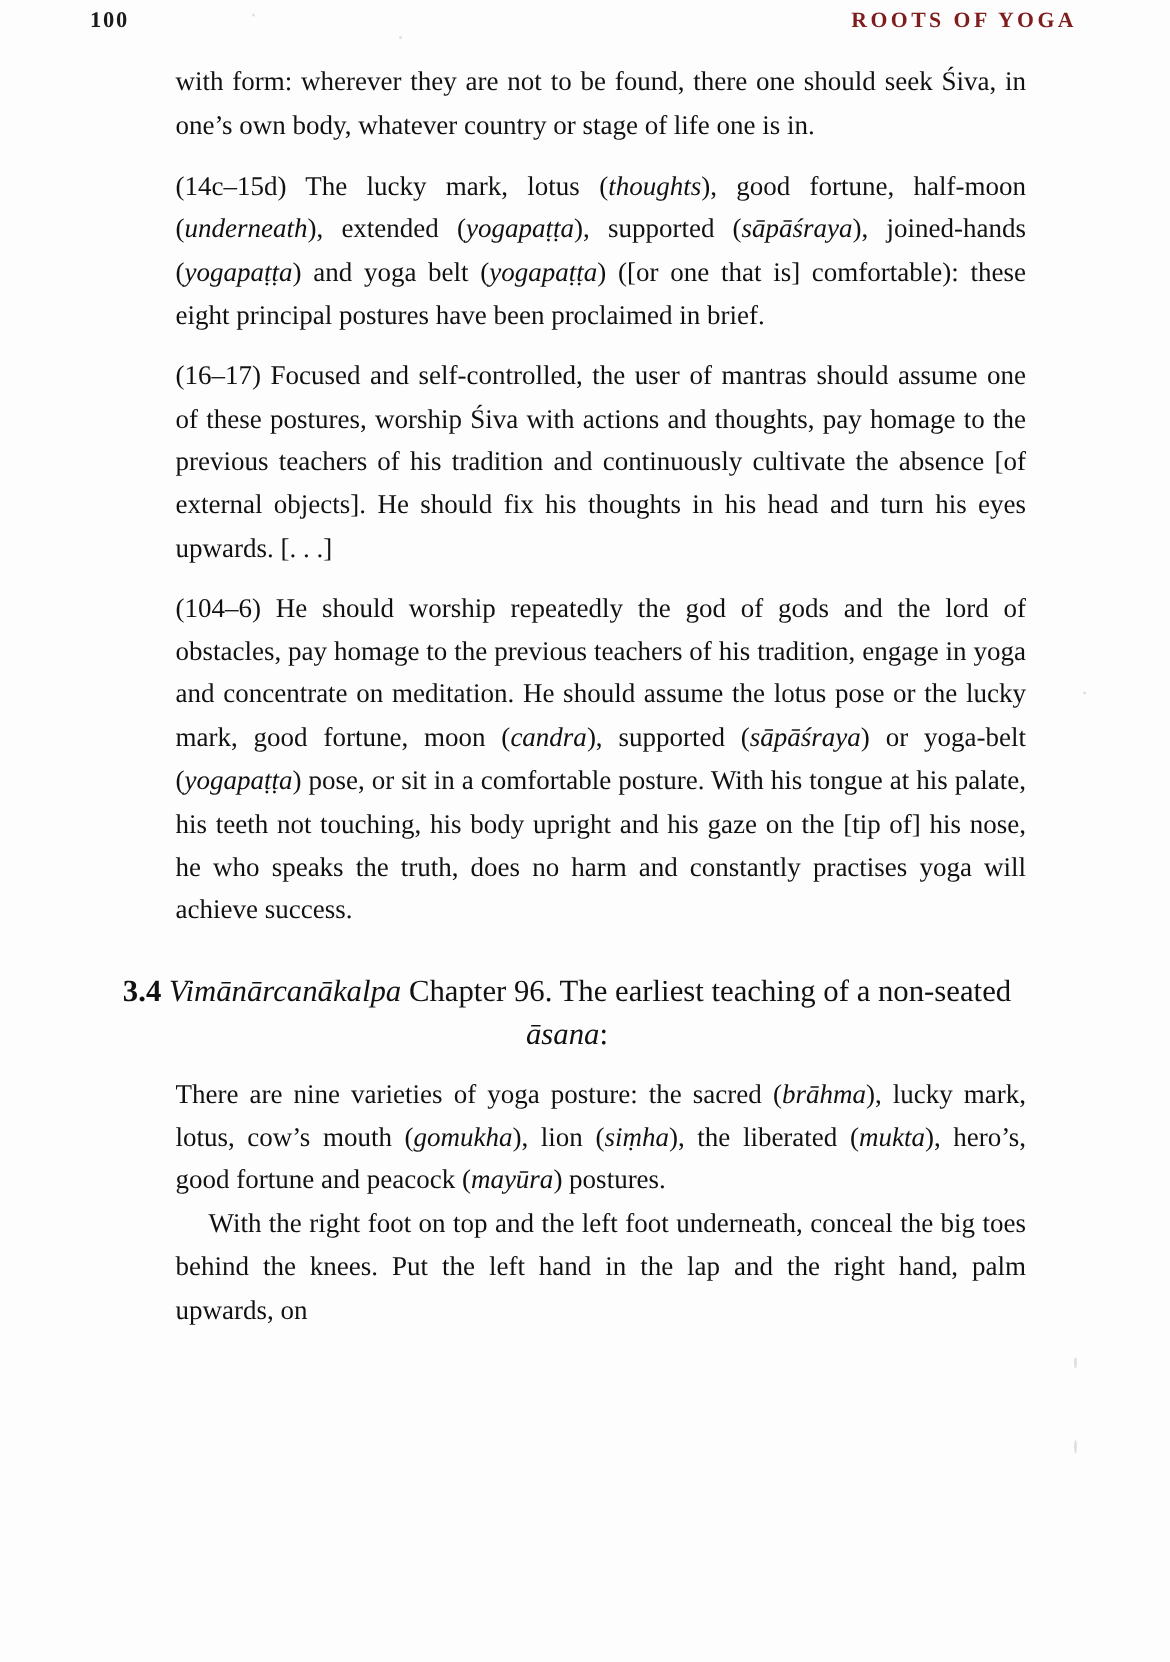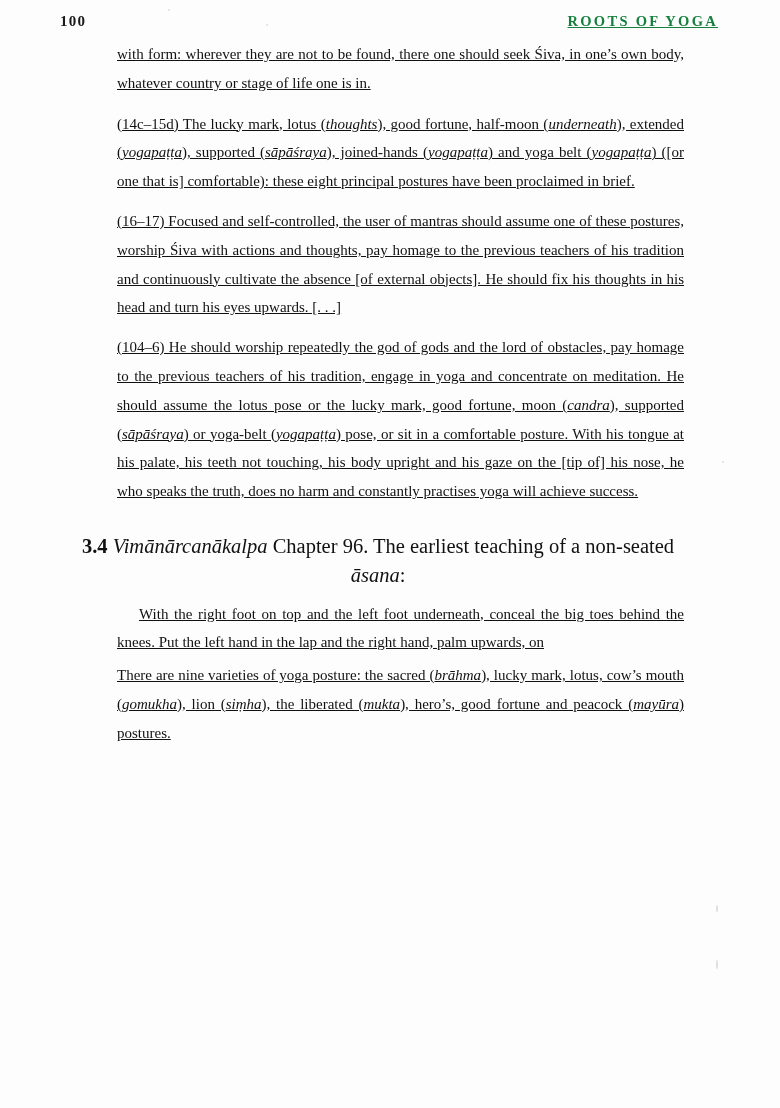--- a/index.html
+++ b/index.html
@@ -23,59 +23,57 @@
   }
 
   
   .running-head {
     position: absolute;
     top: 6px;
     left: 60px;
     right: 62px;
     height: 24px;
     display: flex;
-    align-items: flex-end;
+    align-items: flex-start;
     justify-content: space-between;
   }
   .folio {
     font-family: "Liberation Serif", "DejaVu Serif", serif;
     font-size: 15px;
     font-weight: 700;
     letter-spacing: 1.2px;
     font-variant: small-caps;
     color: #1a1a1a;
   }
   .head-title {
     font-size: 14.5px;
     font-weight: 700;
     letter-spacing: 2.3px;
-    color: #15803d;
+    color: #7f1d1d;
     text-transform: uppercase;
-    text-decoration: underline;
   }
 
   
   .textblock {
     position: absolute;
     top: 40px;
     left: 72px;
     width: 612px;
   }
 
   .quote {
     margin: 0 0 4px 0;
     padding: 0 0 0 45px;
-    font-size: 15px;
+    font-size: 18px;
     line-height: 28.8px;
     text-align: justify;
     text-justify: inter-word;
     -webkit-hyphens: none;
     hyphens: none;
     color: #111111;
-    text-decoration: underline;
   }
   .quote.tight { margin-bottom: 0; }
 
   .quote em, .para em, .heading em {
     font-style: italic;
   }
 
   .heading {
     margin: 26px 0 10px 0;
     padding: 0;
@@ -135,26 +133,26 @@
     <div class="gap-c"></div>
 
     <p class="quote">
       (104–6) He should worship repeatedly the god of gods and the lord of obstacles, pay homage to the previous teachers of his tradition, engage in yoga and concentrate on meditation. He should assume the lotus pose or the lucky mark, good fortune, moon (<em>candra</em>), supported (<em>sāpāśraya</em>) or yoga-belt (<em>yogapaṭṭa</em>) pose, or sit in a comfortable posture. With his tongue at his palate, his teeth not touching, his body upright and his gaze on the [tip of] his nose, he who speaks the truth, does no harm and constantly practises yoga will achieve success.
     </p>
 
     <p class="heading">
       <span class="num">3.4</span><span> </span><em>Vimānārcanākalpa</em><span> Chapter 96. The earliest teaching of a non-seated </span><em>āsana</em><span>:</span>
     </p>
 
+    <p class="quote tight">
+      There are nine varieties of yoga posture: the sacred (<em>brāhma</em>), lucky mark, lotus, cow’s mouth (<em>gomukha</em>), lion (<em>siṃha</em>), the liberated (<em>mukta</em>), hero’s, good fortune and peacock (<em>mayūra</em>) postures.
+    </p>
+
     <p class="quote p-indent">
       With the right foot on top and the left foot underneath, conceal the big toes behind the knees. Put the left hand in the lap and the right hand, palm upwards, on
-    </p>
-
-    <p class="quote tight">
-      There are nine varieties of yoga posture: the sacred (<em>brāhma</em>), lucky mark, lotus, cow’s mouth (<em>gomukha</em>), lion (<em>siṃha</em>), the liberated (<em>mukta</em>), hero’s, good fortune and peacock (<em>mayūra</em>) postures.
     </p>
 
   </div>
 
   <div class="speck" style="left:168px; top:9px; width:2px; height:2px;"></div>
   <div class="speck" style="left:266px; top:24px; width:2px; height:2px;"></div>
   <div class="speck" style="left:722px; top:461px; width:2px; height:2px;"></div>
   <div class="speck" style="left:716px; top:905px; width:2px; height:7px;"></div>
   <div class="speck" style="left:716px; top:960px; width:2px; height:9px;"></div>
 

